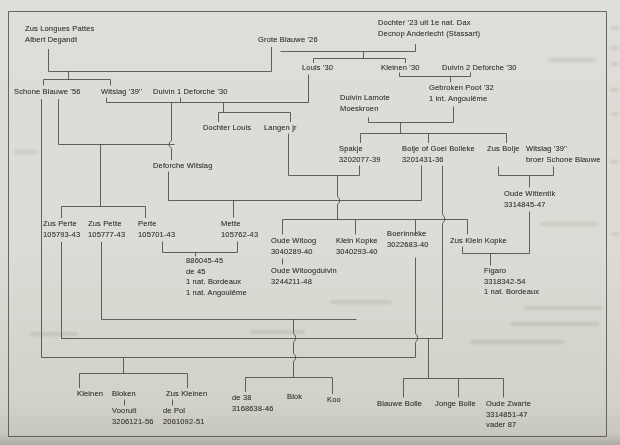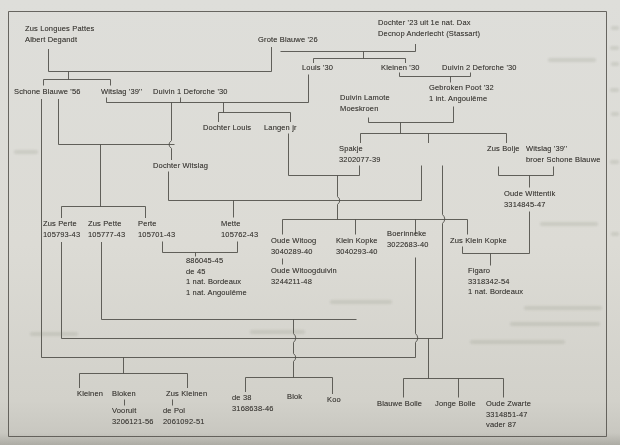--- a/index.html
+++ b/index.html
@@ -77,24 +77,26 @@
   <div class="node" style="left:101px;top:87px">Witslag '39''</div>
   <div class="node" style="left:153px;top:87px">Duivin 1 Deforche '30</div>
   <div class="node" style="left:340px;top:93px">Duivin Lamote
 Moeskroen</div>
   <div class="node" style="left:429px;top:83px">Gebroken Poot '32
 1 int. Angoulême</div>
   <div class="node" style="left:203px;top:123px">Dochter Louis</div>
   <div class="node" style="left:264px;top:123px">Langen jr</div>
   <div class="node" style="left:339px;top:144px">Spakje
 3202077-39</div>
+  <div class="node" style="left:402px;top:144px">Bolje of Goei Bolleke
+3201431-36</div>
   <div class="node" style="left:487px;top:144px">Zus Bolje</div>
   <div class="node" style="left:526px;top:144px">Witslag '39''
 broer Schone Blauwe</div>
-  <div class="node" style="left:153px;top:161px">Dochter Witslag</div>
+  <div class="node" style="left:153px;top:161px">Deforche Witslag</div>
   <div class="node" style="left:504px;top:189px">Oude Wittentik
 3314845-47</div>
   <div class="node" style="left:43px;top:219px">Zus Perte
 105793-43</div>
   <div class="node" style="left:88px;top:219px">Zus Pette
 105777-43</div>
   <div class="node" style="left:138px;top:219px">Perte
 105701-43</div>
   <div class="node" style="left:221px;top:219px">Mette
 105762-43</div>
@@ -104,21 +106,21 @@
 3040293-40</div>
   <div class="node" style="left:387px;top:229px">Boerinneke
 3022683-40</div>
   <div class="node" style="left:450px;top:236px">Zus Klein Kopke</div>
   <div class="node" style="left:186px;top:256px">886045-45
 de 45
 1 nat. Bordeaux
 1 nat. Angoulême</div>
   <div class="node" style="left:271px;top:266px">Oude Witoogduivin
 3244211-48</div>
-  <div class="node" style="left:468px;top:266px">Figaro
+  <div class="node" style="left:484px;top:266px">Figaro
 3318342-54
 1 nat. Bordeaux</div>
   <div class="node" style="left:77px;top:389px">Kleinen</div>
   <div class="node" style="left:112px;top:389px">Bloken</div>
   <div class="node" style="left:166px;top:389px">Zus Kleinen</div>
   <div class="node" style="left:112px;top:406px">Vooruit
 3206121-56</div>
   <div class="node" style="left:163px;top:406px">de Pol
 2061092-51</div>
   <div class="node" style="left:232px;top:393px">de 38

